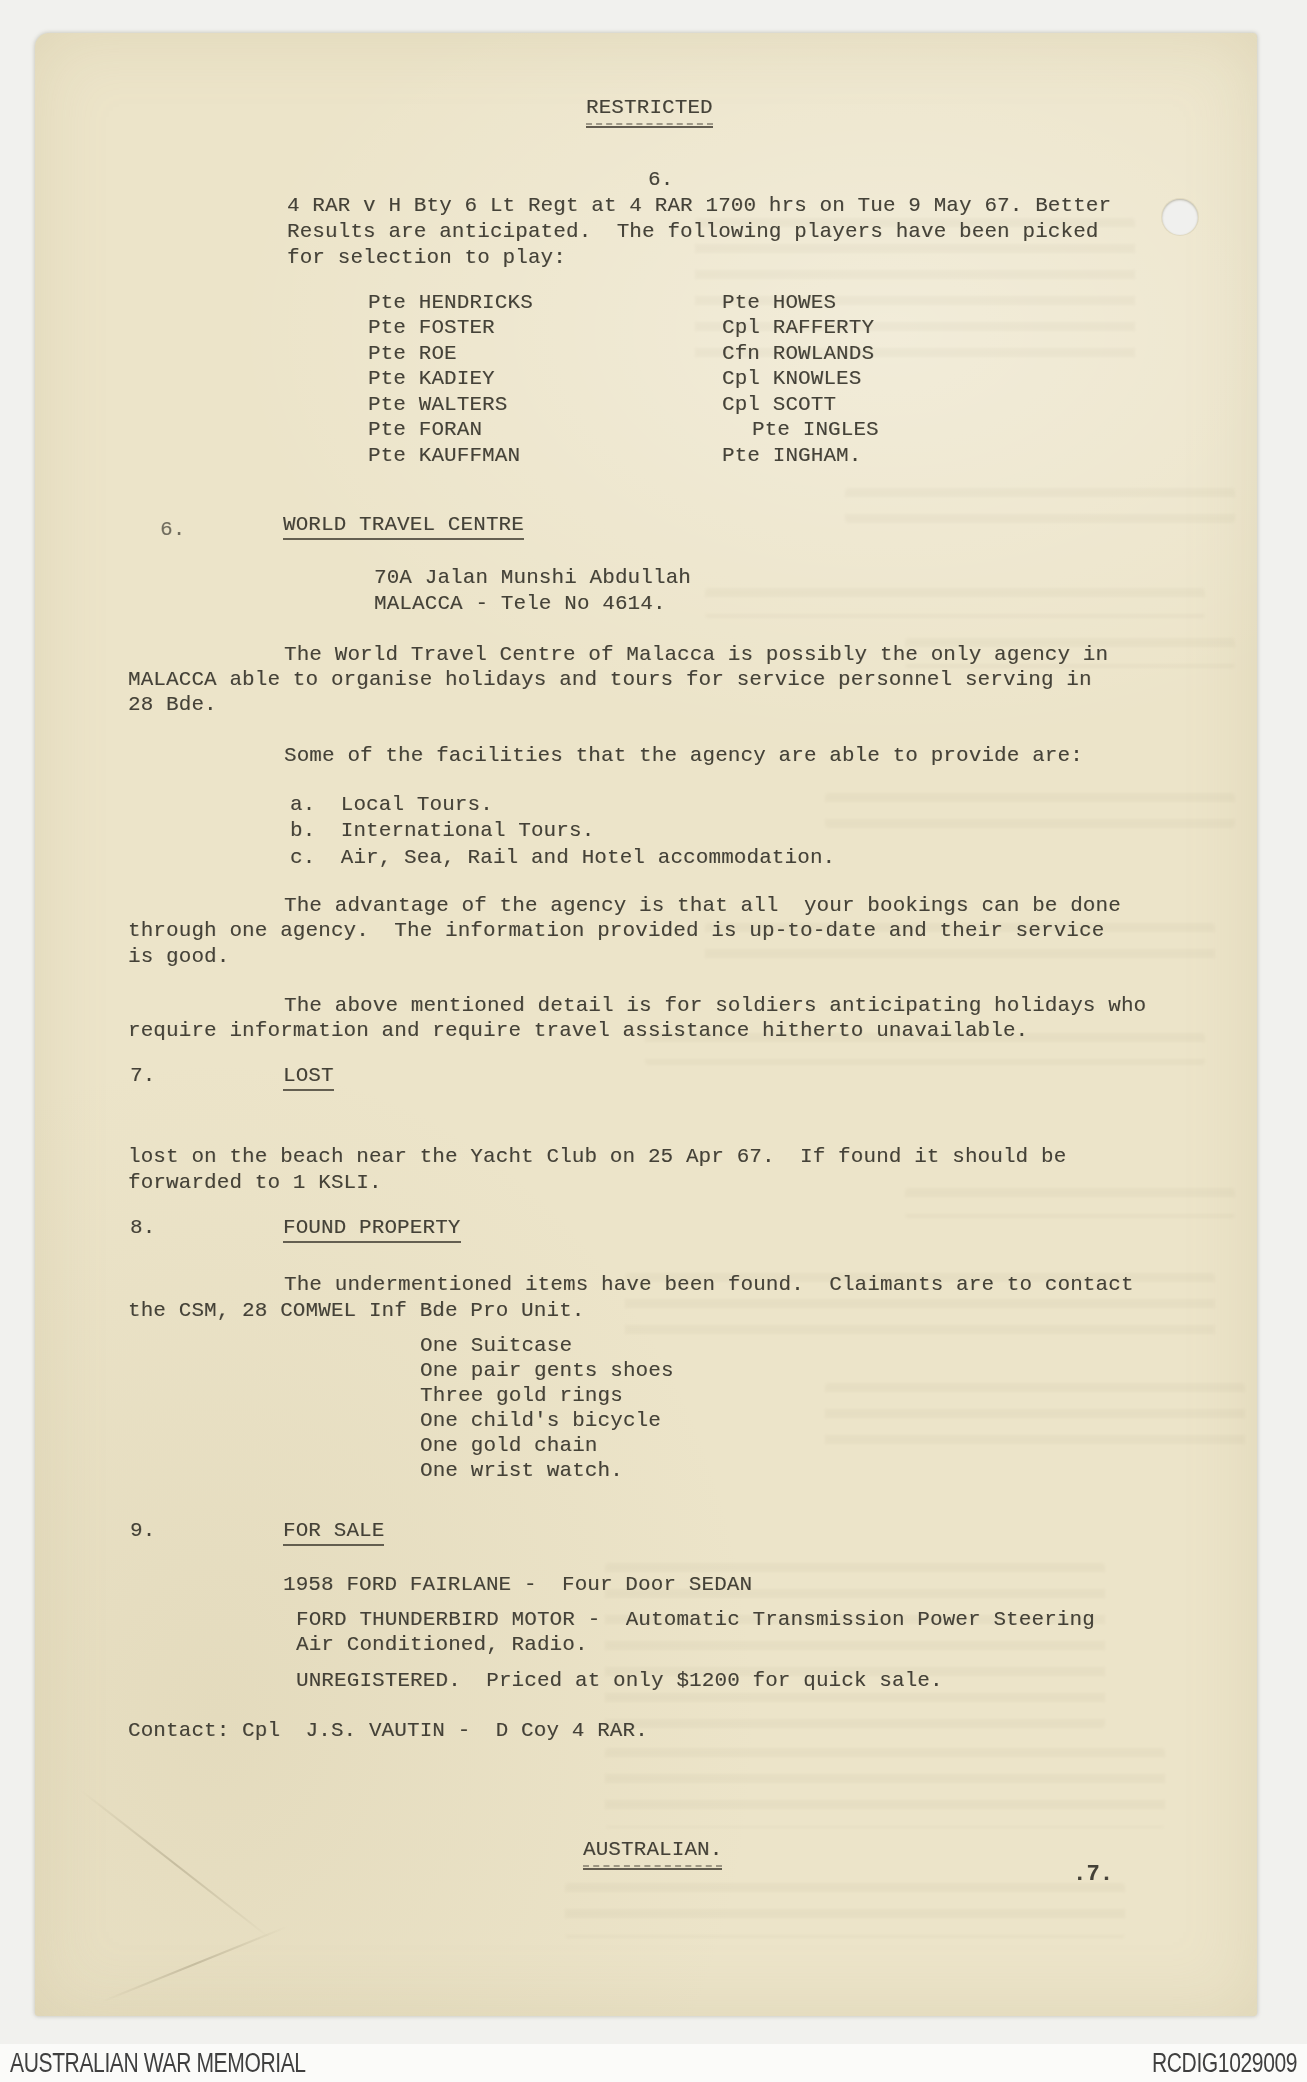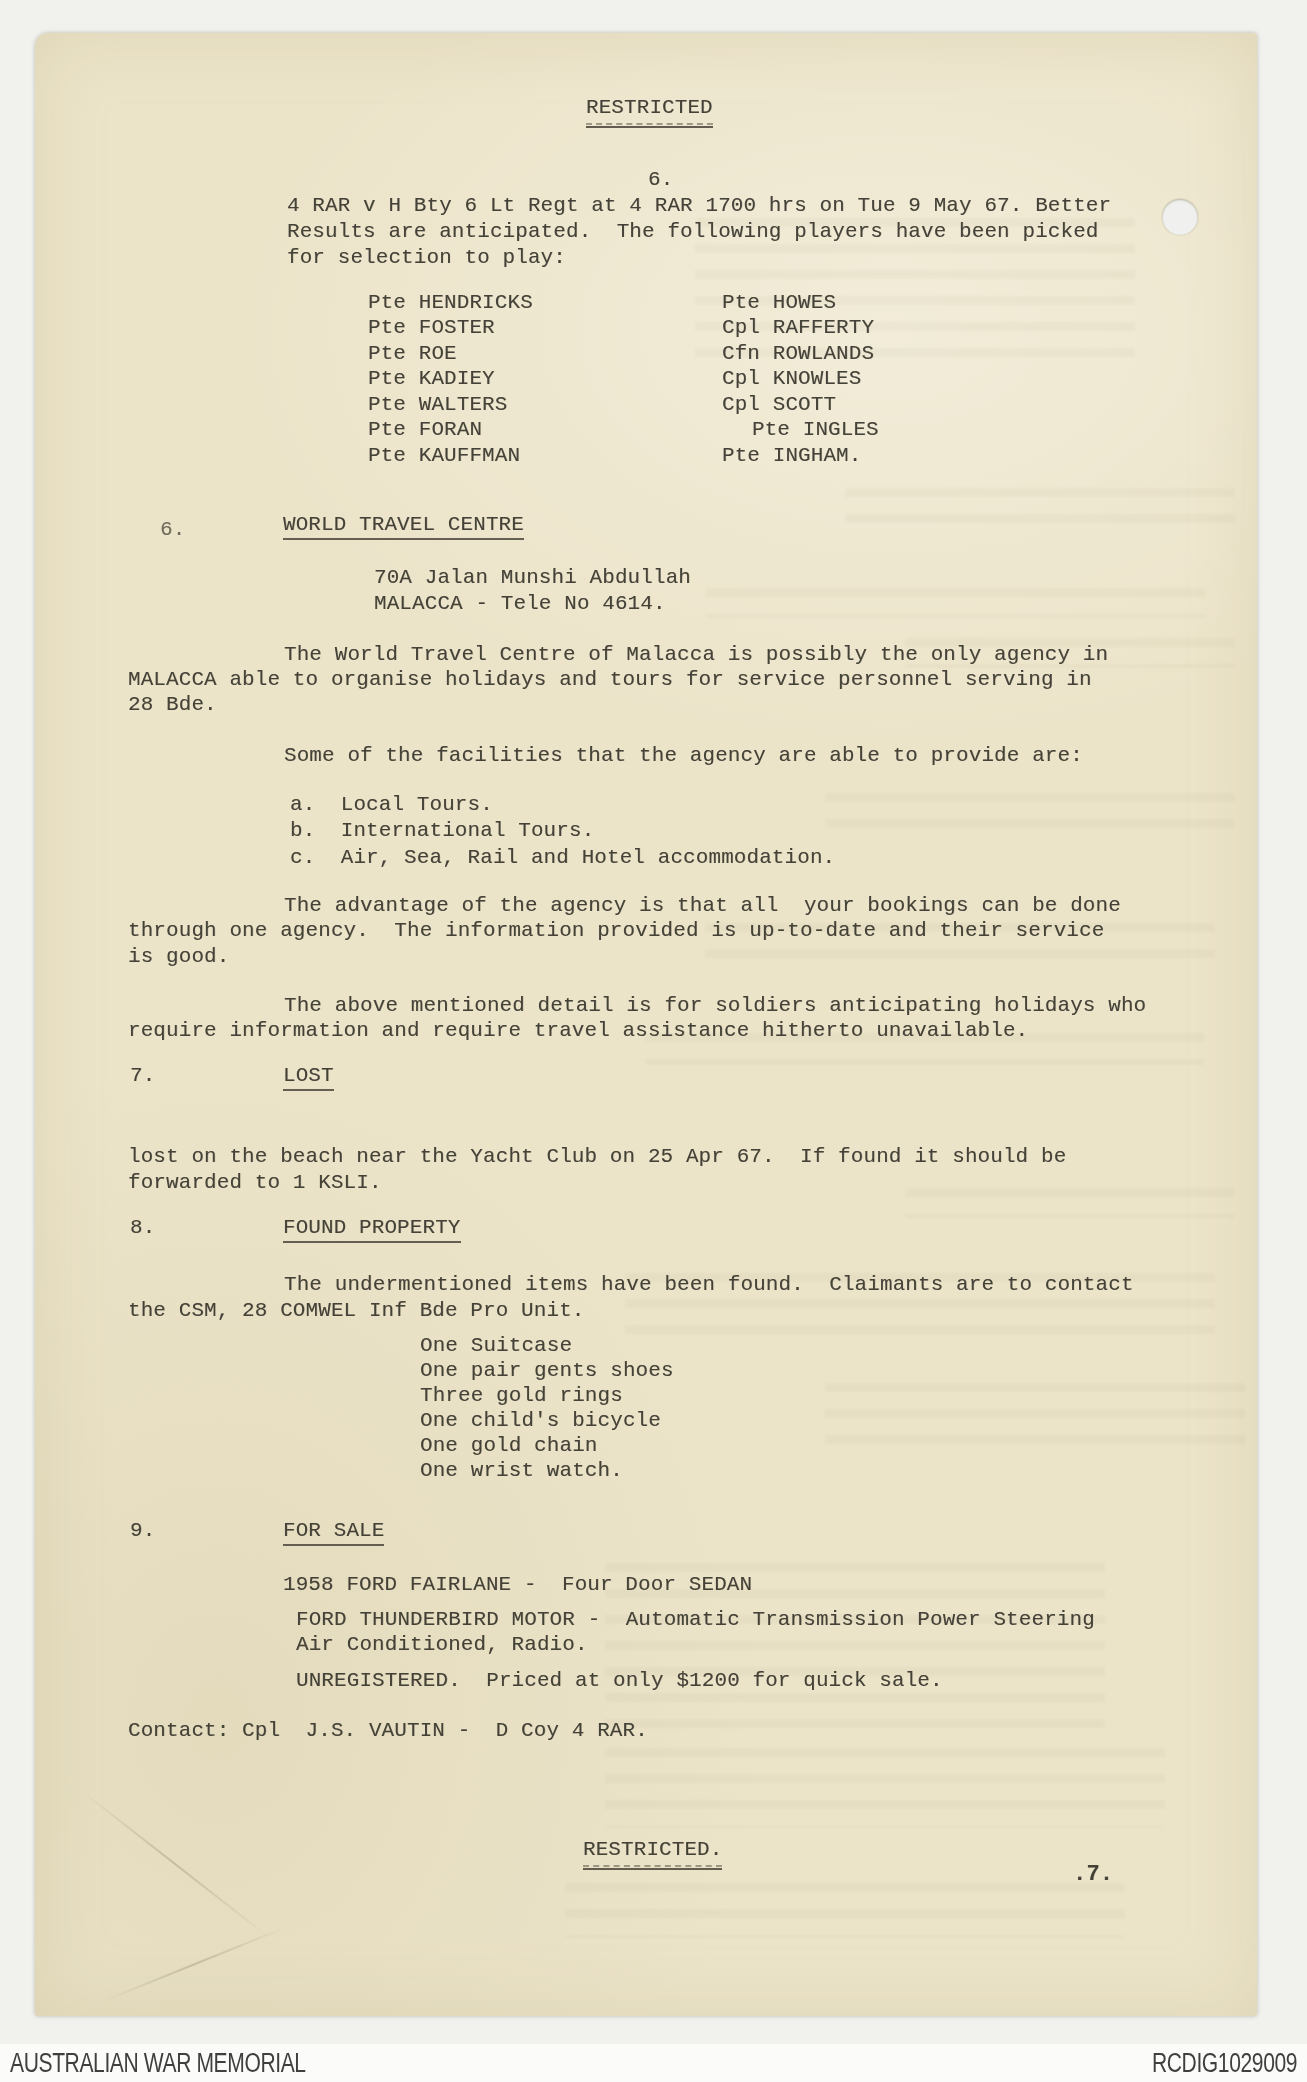--- a/index.html
+++ b/index.html
@@ -151,21 +151,21 @@
     <div class="tline" style="left:385px;top:1425px;">One wrist watch.</div>
 
     <div class="tline" style="left:95px;top:1485px;">9.</div>
     <div class="tline" style="left:248px;top:1485px;"><span class="u">FOR SALE</span></div>
     <div class="tline" style="left:248px;top:1539px;">1958 FORD FAIRLANE -  Four Door SEDAN</div>
     <div class="tline" style="left:261px;top:1574px;">FORD THUNDERBIRD MOTOR -  Automatic Transmission Power Steering</div>
     <div class="tline" style="left:261px;top:1599px;">Air Conditioned, Radio.</div>
     <div class="tline" style="left:261px;top:1635px;">UNREGISTERED.  Priced at only $1200 for quick sale.</div>
     <div class="tline" style="left:93px;top:1685px;">Contact: Cpl  J.S. VAUTIN -  D Coy 4 RAR.</div>
 
-    <div class="tline restricted" style="left:548px;top:1804px;"><span class="ud">RESTRICTED.</span></div>
+    <div class="tline restricted" style="left:548px;top:1804px;"><span class="ud">AUSTRALIAN.</span></div>
     <div class="tline big" style="left:1038px;top:1829px;">.7.</div>
   </div>
 
   <div class="hole"></div>
 
   <div class="footer">
     <span class="cond left-label">AUSTRALIAN WAR MEMORIAL</span>
     <span class="cond right-label">RCDIG1029009</span>
   </div>
 </div>

